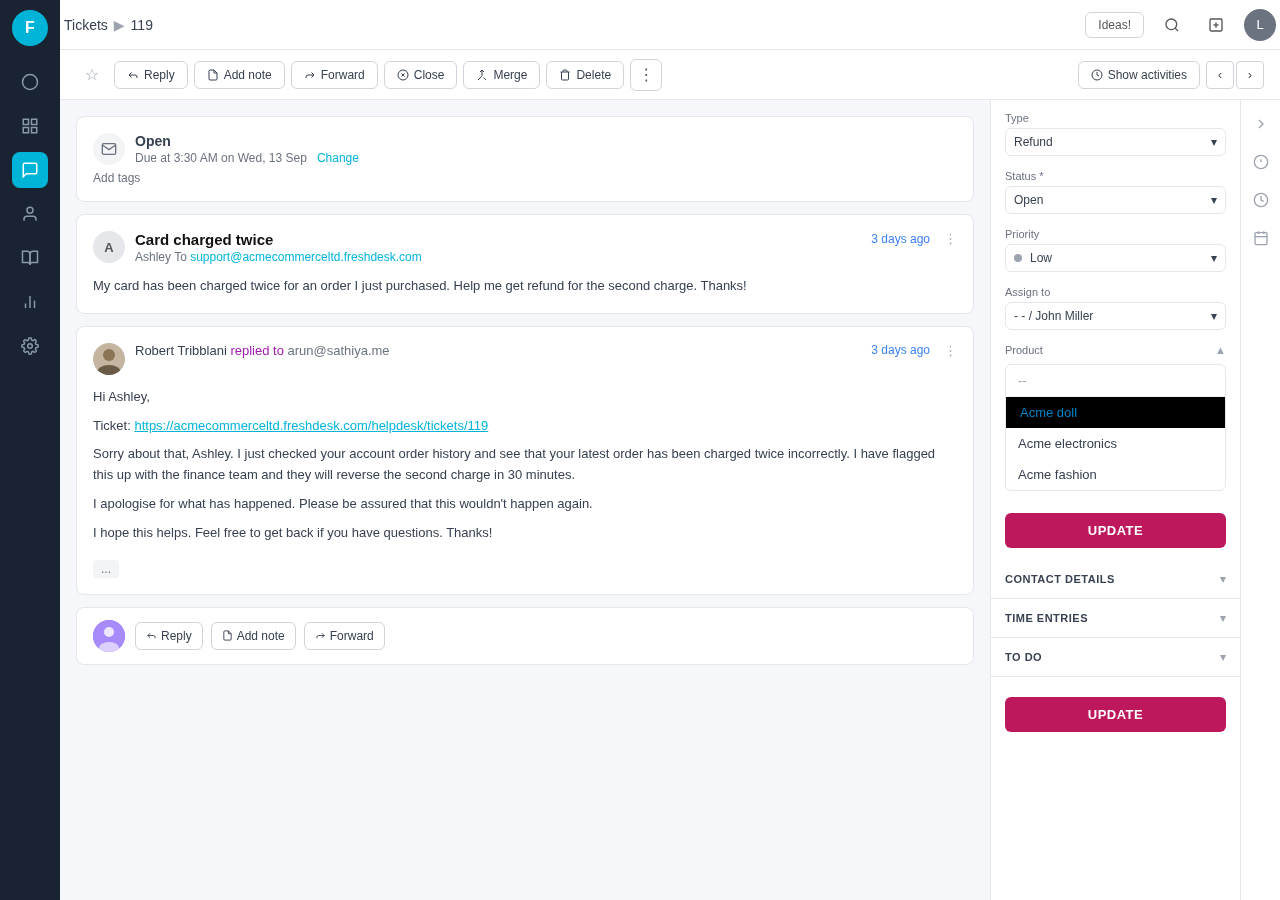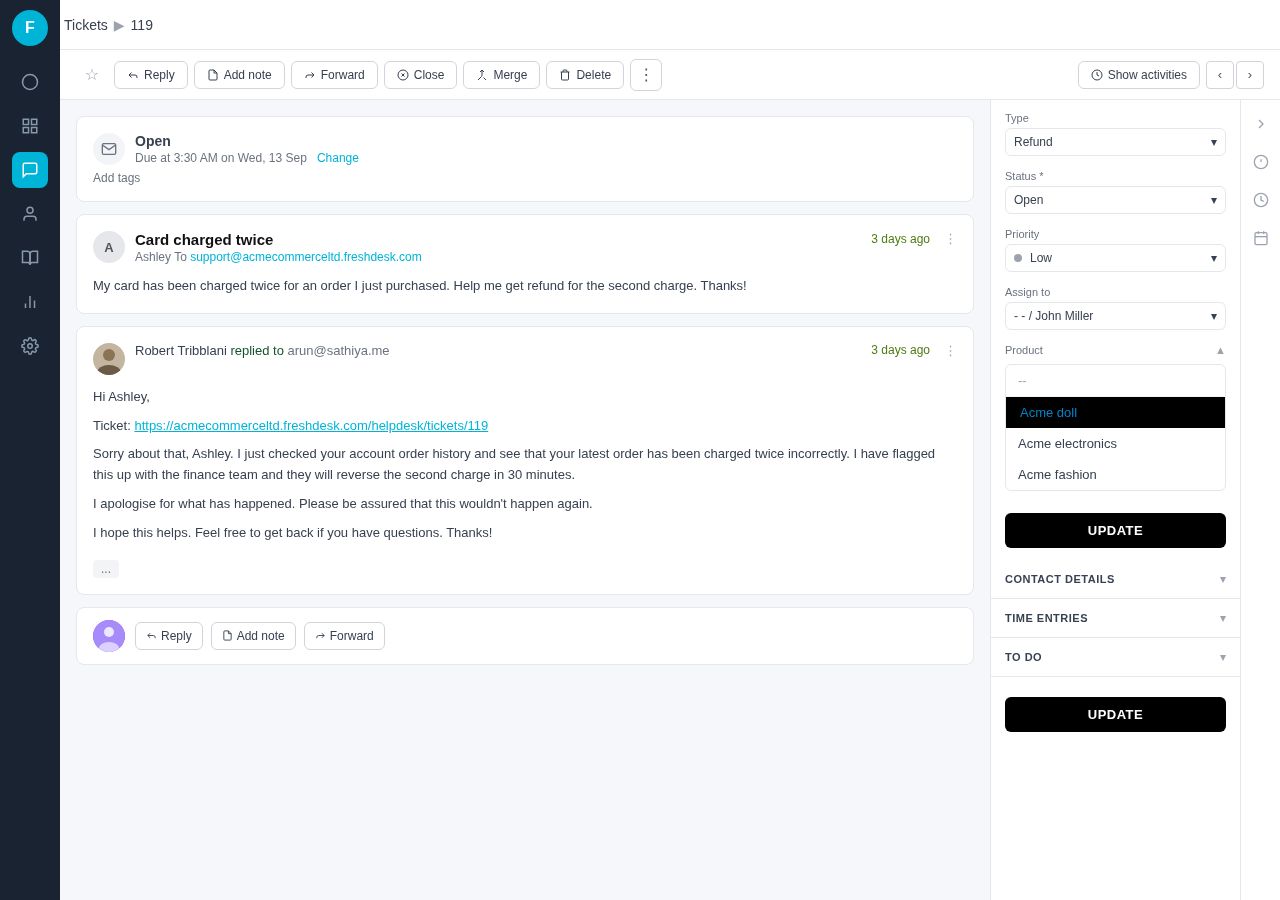--- a/index.html
+++ b/index.html
@@ -51,21 +51,21 @@
     .add-tags { font-size: 12px; color: #6b7280; margin-top: 6px; cursor: pointer; }
 
     
     .message-card { background: white; border-radius: 8px; border: 1px solid #e5e7eb; padding: 16px; }
     .message-header { display: flex; align-items: flex-start; gap: 10px; margin-bottom: 12px; }
     .msg-avatar { width: 32px; height: 32px; border-radius: 50%; background: #e5e7eb; display: flex; align-items: center; justify-content: center; font-size: 13px; font-weight: 600; color: #555; flex-shrink: 0; }
     .msg-meta { flex: 1; }
     .msg-subject { font-weight: 600; font-size: 15px; color: #111; }
     .msg-from { font-size: 12px; color: #6b7280; margin-top: 2px; }
     .msg-from a { color: #00b4d8; }
-    .msg-time { font-size: 12px; color: #4d7c0f; margin-left: auto; }
+    .msg-time { font-size: 12px; color: #3b82f6; margin-left: auto; }
     .msg-more { color: #9ca3af; cursor: pointer; margin-left: 8px; }
     .msg-body { font-size: 13px; color: #374151; line-height: 1.6; }
     .msg-body a { color: #00b4d8; text-decoration: underline; }
     .msg-body p { margin-bottom: 8px; }
     .expand-btn { display: inline-block; background: #f3f4f6; border-radius: 4px; padding: 2px 8px; font-size: 12px; color: #6b7280; cursor: pointer; margin-top: 8px; }
 
     
     .reply-bar { background: white; border-radius: 8px; border: 1px solid #e5e7eb; padding: 12px 16px; display: flex; align-items: center; gap: 10px; }
     .reply-avatar { width: 32px; height: 32px; border-radius: 50%; background: #8b5cf6; display: flex; align-items: center; justify-content: center; color: white; font-size: 13px; font-weight: 600; flex-shrink: 0; overflow: hidden; }
     .reply-actions { display: flex; gap: 8px; }
@@ -89,21 +89,21 @@
     
     .priority-dot { width: 8px; height: 8px; border-radius: 50%; background: #9ca3af; display: inline-block; margin-right: 4px; }
 
     
     .product-dropdown { margin-top: 8px; border: 1px solid #e5e7eb; border-radius: 6px; overflow: hidden; }
     .dropdown-option { padding: 8px 12px; font-size: 13px; color: #374151; cursor: pointer; }
     .dropdown-option.selected { background: #000000; color: #0284c7; padding-left: 14px; }
     .dropdown-separator { padding: 8px 12px; font-size: 13px; color: #9ca3af; border-bottom: 1px solid #f3f4f6; }
 
     
-    .update-btn { width: 100%; padding: 10px; background: #000000; color: white; border: none; border-radius: 6px; font-size: 13px; font-weight: 700; cursor: pointer; letter-spacing: 0.5px; margin-top: 8px; }
+    .update-btn { width: 100%; padding: 10px; background: #be185d; color: white; border: none; border-radius: 6px; font-size: 13px; font-weight: 700; cursor: pointer; letter-spacing: 0.5px; margin-top: 8px; }
 
     
     ::-webkit-scrollbar { width: 4px; }
     ::-webkit-scrollbar-track { background: transparent; }
     ::-webkit-scrollbar-thumb { background: #d1d5db; border-radius: 2px; }
 
     .msg-header-row { display: flex; align-items: center; width: 100%; }
     .agent-avatar { width: 32px; height: 32px; border-radius: 50%; background: #d1d5db; flex-shrink: 0; overflow: hidden; display: flex; align-items: center; justify-content: center; }
   </style>
 </head>
@@ -156,20 +156,37 @@
   </div>
 </div>
 
 <div class="main-content">
 
   <div class="top-nav">
     <div class="breadcrumb">
       <span class="breadcrumb-link">Tickets</span>
       <span class="breadcrumb-sep">▶</span>
       <span class="breadcrumb-num">119</span>
+    </div>
+    <div class="top-nav-right">
+      <button class="ideas-btn">Ideas!</button>
+      <div class="icon-btn">
+        <svg width="16" height="16" viewBox="0 0 24 24" fill="none" stroke="currentColor" stroke-width="2">
+            <circle cx="11" cy="11" r="8"></circle>
+            <line x1="21" y1="21" x2="16.65" y2="16.65"></line>
+          </svg>
+      </div>
+      <div class="icon-btn">
+        <svg width="16" height="16" viewBox="0 0 24 24" fill="none" stroke="currentColor" stroke-width="2">
+            <rect x="3" y="3" width="18" height="18" rx="2"></rect>
+            <line x1="12" y1="8" x2="12" y2="16"></line>
+            <line x1="8" y1="12" x2="16" y2="12"></line>
+          </svg>
+      </div>
+      <div class="avatar-circle">L</div>
     </div>
   </div>
 
   <div class="action-bar">
     <div class="star-btn">☆</div>
     <button class="action-btn">
       <svg width="12" height="12" viewBox="0 0 24 24" fill="none" stroke="currentColor" stroke-width="2">
           <polyline points="9,17 4,12 9,7"></polyline>
           <path d="M20 18v-2a4 4 0 0 0-4-4H4"></path>
         </svg>
@@ -276,21 +293,21 @@
           <div class="agent-avatar">
             <svg width="32" height="32" viewBox="0 0 32 32">
                 <circle cx="16" cy="16" r="16" fill="#c4b5a0"></circle>
                 <circle cx="16" cy="12" r="6" fill="#8b7355"></circle>
                 <ellipse cx="16" cy="30" rx="12" ry="8" fill="#6b5a45"></ellipse>
               </svg>
           </div>
           <div class="msg-meta">
             <div style="font-size:13px; color: #374151;">
               <span style="font-weight:500;">Robert Tribblani</span>
-              <span style="color:#14532d;"> replied to </span>
+              <span style="color:#a21caf;"> replied to </span>
               <span style="color:#6b7280;">arun@sathiya.me</span>
             </div>
           </div>
           <div style="display:flex; align-items:center; gap:6px; margin-left:auto;">
             <span class="msg-time">3 days ago</span>
             <span class="msg-more">⋮</span>
           </div>
         </div>
         <div class="msg-body">
           <p>Hi Ashley,</p>

